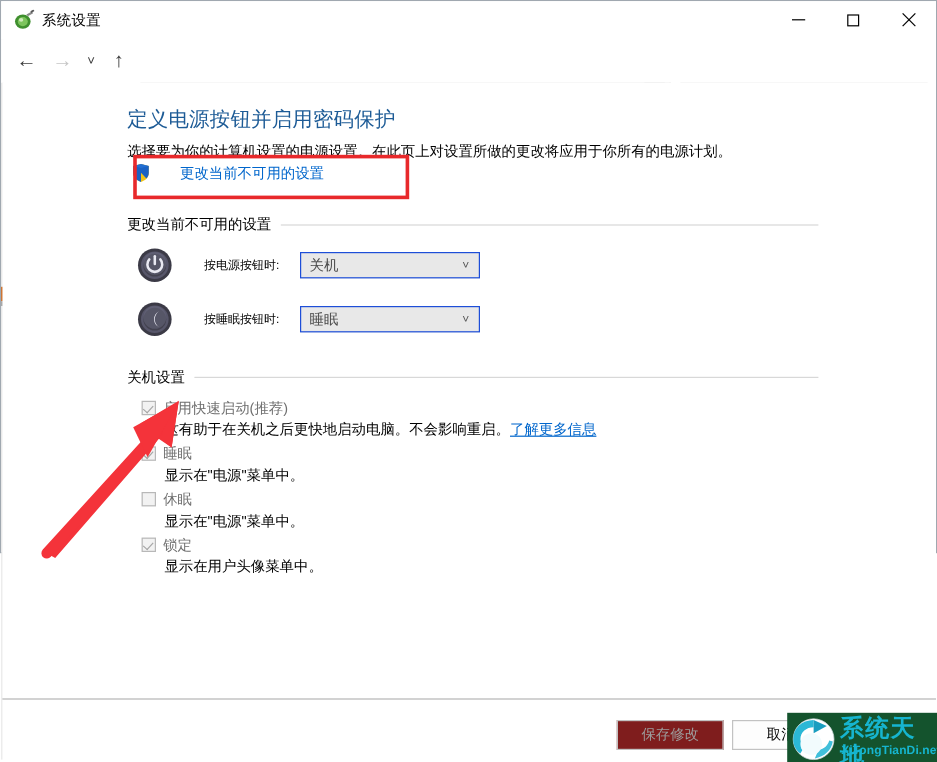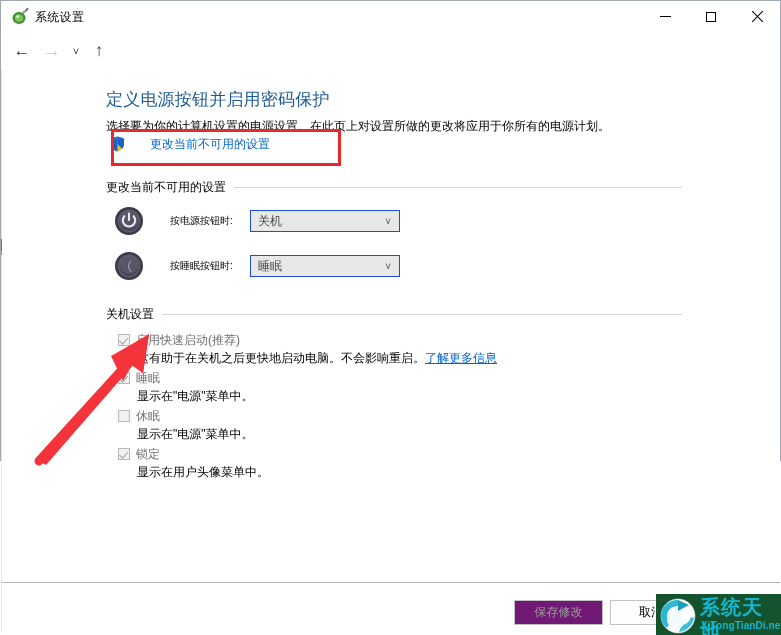--- a/index.html
+++ b/index.html
@@ -167,21 +167,21 @@
   #footer{
     position:absolute;left:1px;top:581px;width:778px;height:52px;background:#fff;
   }
   #footer-sep{position:absolute;left:0;top:0;width:778px;height:1px;background:#b5b5b5;}
   .fbtn{
     position:absolute;top:18px;height:25px;
     border:1px solid #c2c2c2;box-sizing:border-box;
     display:flex;align-items:center;justify-content:center;
     font-size:12px;cursor:default;
   }
-  #btn-save{left:512px;width:89px;background:#701a75;color:#9d9d9d;}
+  #btn-save{left:512px;width:89px;background:#7f1d1d;color:#9d9d9d;}
   #btn-cancel{left:608px;width:82px;background:#fdfdfd;color:#000;}
 
   
   #anno-rect{
     position:absolute;left:110px;top:128px;width:230px;height:37px;
     border:3px solid #e8292b;box-sizing:border-box;pointer-events:none;
   }
   #anno-arrow{position:absolute;left:30px;top:325px;width:135px;height:140px;pointer-events:none;}
 
   

